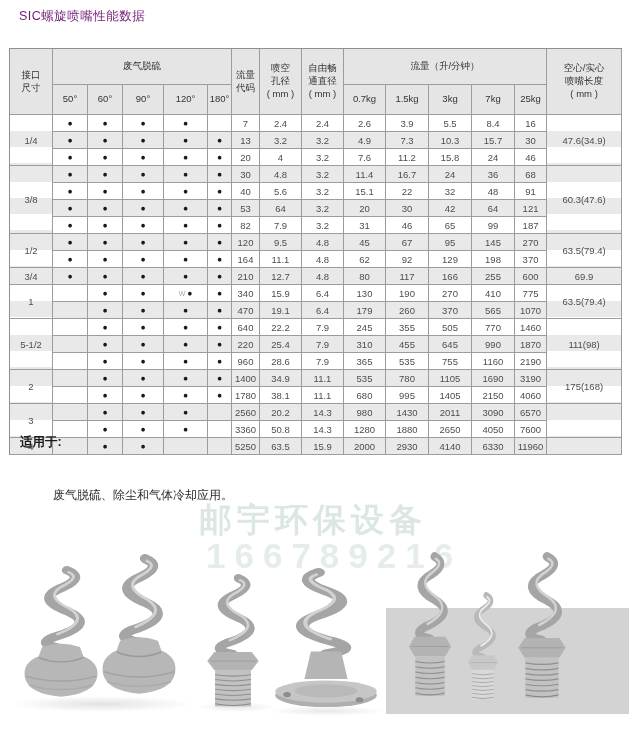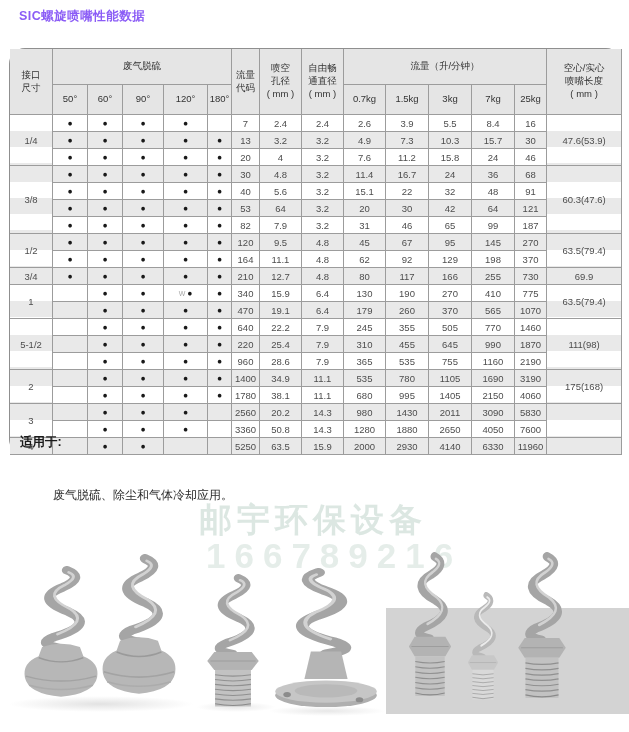--- a/index.html
+++ b/index.html
@@ -1,24 +1,24 @@
 <!DOCTYPE html>
 <html><head>
 <meta charset="utf-8">
 <style>
   html,body{margin:0;padding:0;}
   body{
     width:629px;height:732px;position:relative;background:#fff;
     font-family:"Liberation Sans","DejaVu Sans",sans-serif;overflow:hidden;
   }
-  .title{position:absolute;left:19px;top:8px;font-size:12.5px;font-weight:bold;color:#8b5cf6;letter-spacing:.5px;text-align:center;}
+  .title{position:absolute;left:19px;top:8px;font-size:12.5px;font-weight:normal;color:#701a75;letter-spacing:.5px;text-align:center;}
   table.spec{
     position:absolute;left:9px;top:48px;width:612px;table-layout:fixed;
     border-collapse:separate;border-spacing:0;
-    border-top:1px solid #8f8f8f;border-left:1px solid #8f8f8f;border-radius:16px;
+    border-top:1px solid #8f8f8f;border-left:1px solid #8f8f8f;
   }
   th,td{
     border-right:1px solid #9c9c9c;border-bottom:1px solid #9c9c9c;
     box-sizing:border-box;text-align:center;vertical-align:middle;overflow:hidden;padding:0;
   }
   th{background:#e5e5e5;font-weight:normal;font-size:9.5px;color:#333;white-space:pre-line;line-height:1.35;}
   thead tr.h1 th{height:36px;}
   thead tr.h2 th{height:30px;}
   td{height:16px;font-size:9.5px;color:#4d4d4d;line-height:15px;white-space:nowrap;background:#fff;}
   td.band{background:#e9e9e9;}
@@ -142,21 +142,21 @@
         <td><span class="dot">●</span></td>
         <td></td>
         <td>7</td>
         <td>2.4</td>
         <td>2.4</td>
         <td>2.6</td>
         <td>3.9</td>
         <td>5.5</td>
         <td>8.4</td>
         <td>16</td>
-        <td class="mw" rowspan="3">47.6(53.9)</td>
+        <td class="mw" rowspan="3">47.6(34.9)</td>
       </tr>
       <tr>
         <td class="band"><span class="dot">●</span></td>
         <td class="band"><span class="dot">●</span></td>
         <td class="band"><span class="dot">●</span></td>
         <td class="band"><span class="dot">●</span></td>
         <td class="band"><span class="dot">●</span></td>
         <td class="band">13</td>
         <td class="band">3.2</td>
         <td class="band">3.2</td>
@@ -282,21 +282,21 @@
         <td class="band"><span class="dot">●</span></td>
         <td class="band"><span class="dot">●</span></td>
         <td class="band"><span class="dot">●</span></td>
         <td class="band">210</td>
         <td class="band">12.7</td>
         <td class="band">4.8</td>
         <td class="band">80</td>
         <td class="band">117</td>
         <td class="band">166</td>
         <td class="band">255</td>
-        <td class="band">730</td>
+        <td class="band">600</td>
         <td class="mg" rowspan="1">69.9</td>
       </tr>
       <tr>
         <td class="mw" rowspan="2">1</td>
         <td></td>
         <td><span class="dot">●</span></td>
         <td><span class="dot">●</span></td>
         <td><span class="mark">W</span><span class="dot">●</span></td>
         <td><span class="dot">●</span></td>
         <td>340</td>
@@ -410,21 +410,21 @@
         <td class="band"><span class="dot">●</span></td>
         <td class="band"><span class="dot">●</span></td>
         <td class="band"></td>
         <td class="band">2560</td>
         <td class="band">20.2</td>
         <td class="band">14.3</td>
         <td class="band">980</td>
         <td class="band">1430</td>
         <td class="band">2011</td>
         <td class="band">3090</td>
-        <td class="band">5830</td>
+        <td class="band">6570</td>
         <td class="mg" rowspan="2"></td>
       </tr>
       <tr>
         <td></td>
         <td><span class="dot">●</span></td>
         <td><span class="dot">●</span></td>
         <td><span class="dot">●</span></td>
         <td></td>
         <td>3360</td>
         <td>50.8</td>

